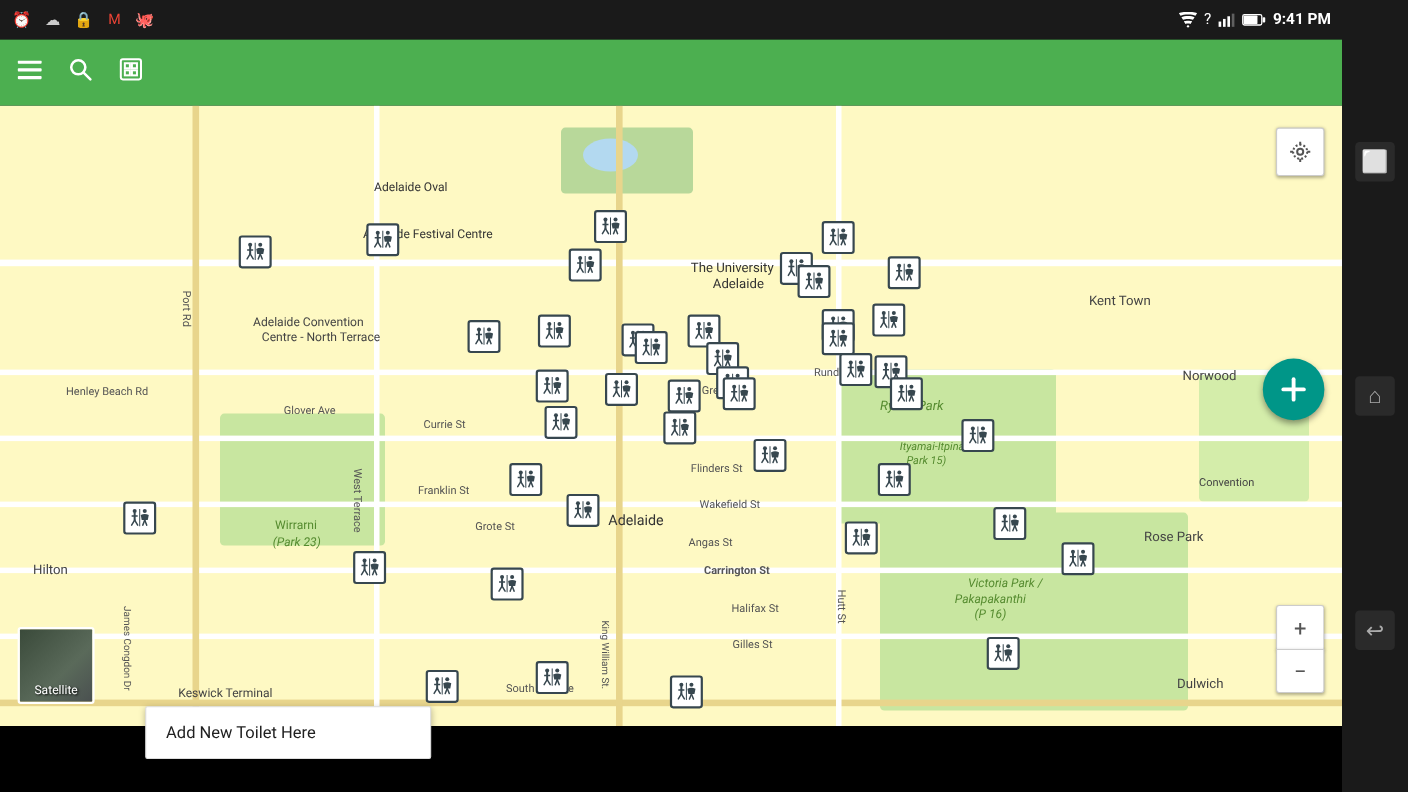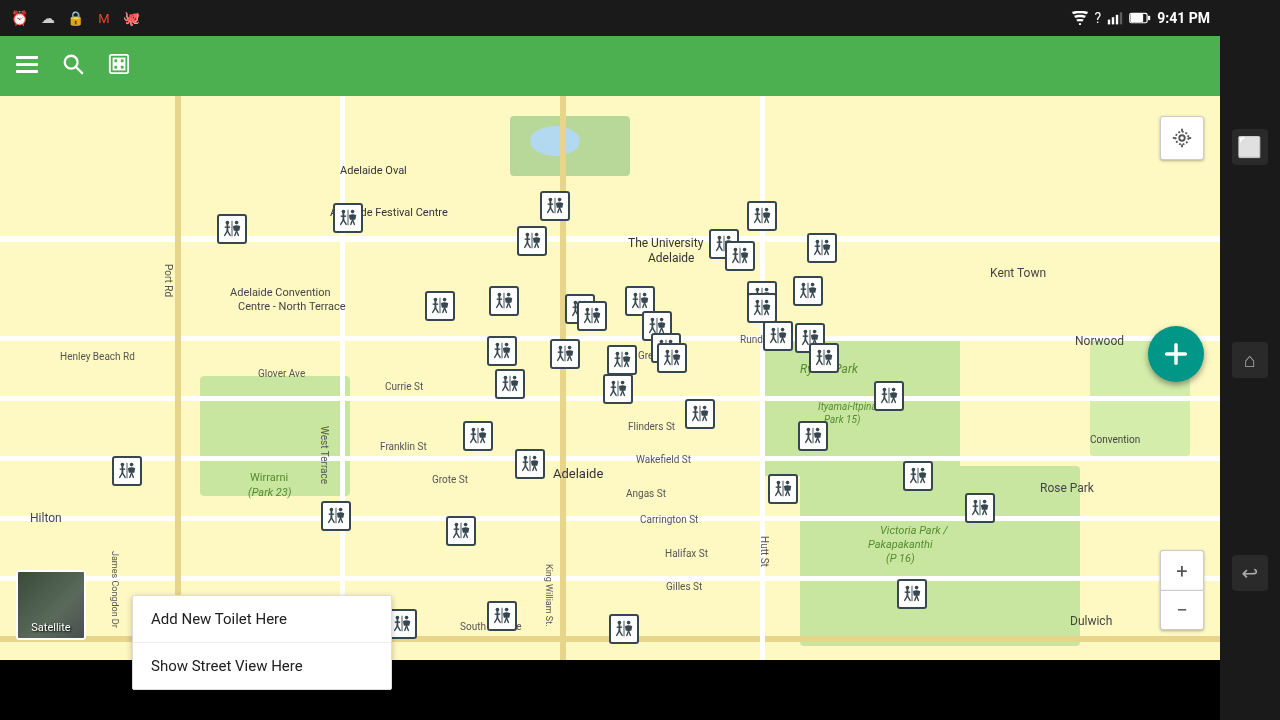--- a/index.html
+++ b/index.html
@@ -425,21 +425,21 @@
     <span class="street-name" style="left:60px;top:255px;">Henley Beach Rd</span>
     <span class="street-name" style="left:258px;top:272px;">Glover Ave</span>
     <span class="street-name" style="left:385px;top:285px;">Currie St</span>
     <span class="street-name" style="left:380px;top:345px;">Franklin St</span>
     <span class="street-name" style="left:432px;top:378px;">Grote St</span>
     <span class="street-name" style="left:638px;top:254px;">Grenfell St</span>
     <span class="street-name" style="left:740px;top:238px;">Rundle St</span>
     <span class="street-name" style="left:628px;top:325px;">Flinders St</span>
     <span class="street-name" style="left:636px;top:358px;">Wakefield St</span>
     <span class="street-name" style="left:626px;top:392px;">Angas St</span>
-    <span class="street-name" style="left:640px;top:418px;">Carrington St</span>
+    <span class="street-name" style="left:640px;top:418px;font-weight:bold;">Carrington St</span>
     <span class="street-name" style="left:665px;top:452px;">Halifax St</span>
     <span class="street-name" style="left:666px;top:485px;">Gilles St</span>
     <span class="street-name" style="left:460px;top:525px;">South Terrace</span>
     <span class="street-name" style="left:553px;top:370px;font-size:13px;color:#333;">Adelaide</span>
     <span class="street-name" style="left:174px;top:168px;transform:rotate(90deg);transform-origin:left top;">Port Rd</span>
     <span class="street-name" style="left:330px;top:330px;transform:rotate(90deg);transform-origin:left top;">West Terrace</span>
     <span class="street-name" style="left:554px;top:468px;transform:rotate(90deg);transform-origin:left top;font-size:9px;">King William St.</span>
     <span class="street-name" style="left:770px;top:440px;transform:rotate(90deg);transform-origin:left top;">Hutt St</span>
     <span class="street-name" style="left:120px;top:455px;transform:rotate(90deg);transform-origin:left top;font-size:9px;">James Congdon Dr</span>
 
@@ -1188,20 +1188,19 @@
     <div class="satellite-thumb">
       <div style="width:100%;height:100%;background:linear-gradient(135deg, #3a4a3a 0%, #4a5a4a 30%, #5a6a5a 60%, #4a5050 100%);"></div>
       <span class="satellite-label">Satellite</span>
     </div>
 
   </div>
 </div>
 
 <div id="context-menu">
   <div class="context-menu-item">Add New Toilet Here</div>
-  <div class="context-menu-item">Show Street View Here</div>
 </div>
 
 <div id="device-right">
   <div class="device-btn">⬜</div>
   <div class="device-btn">⌂</div>
   <div class="device-btn">↩</div>
 </div>
 
 </body></html>

